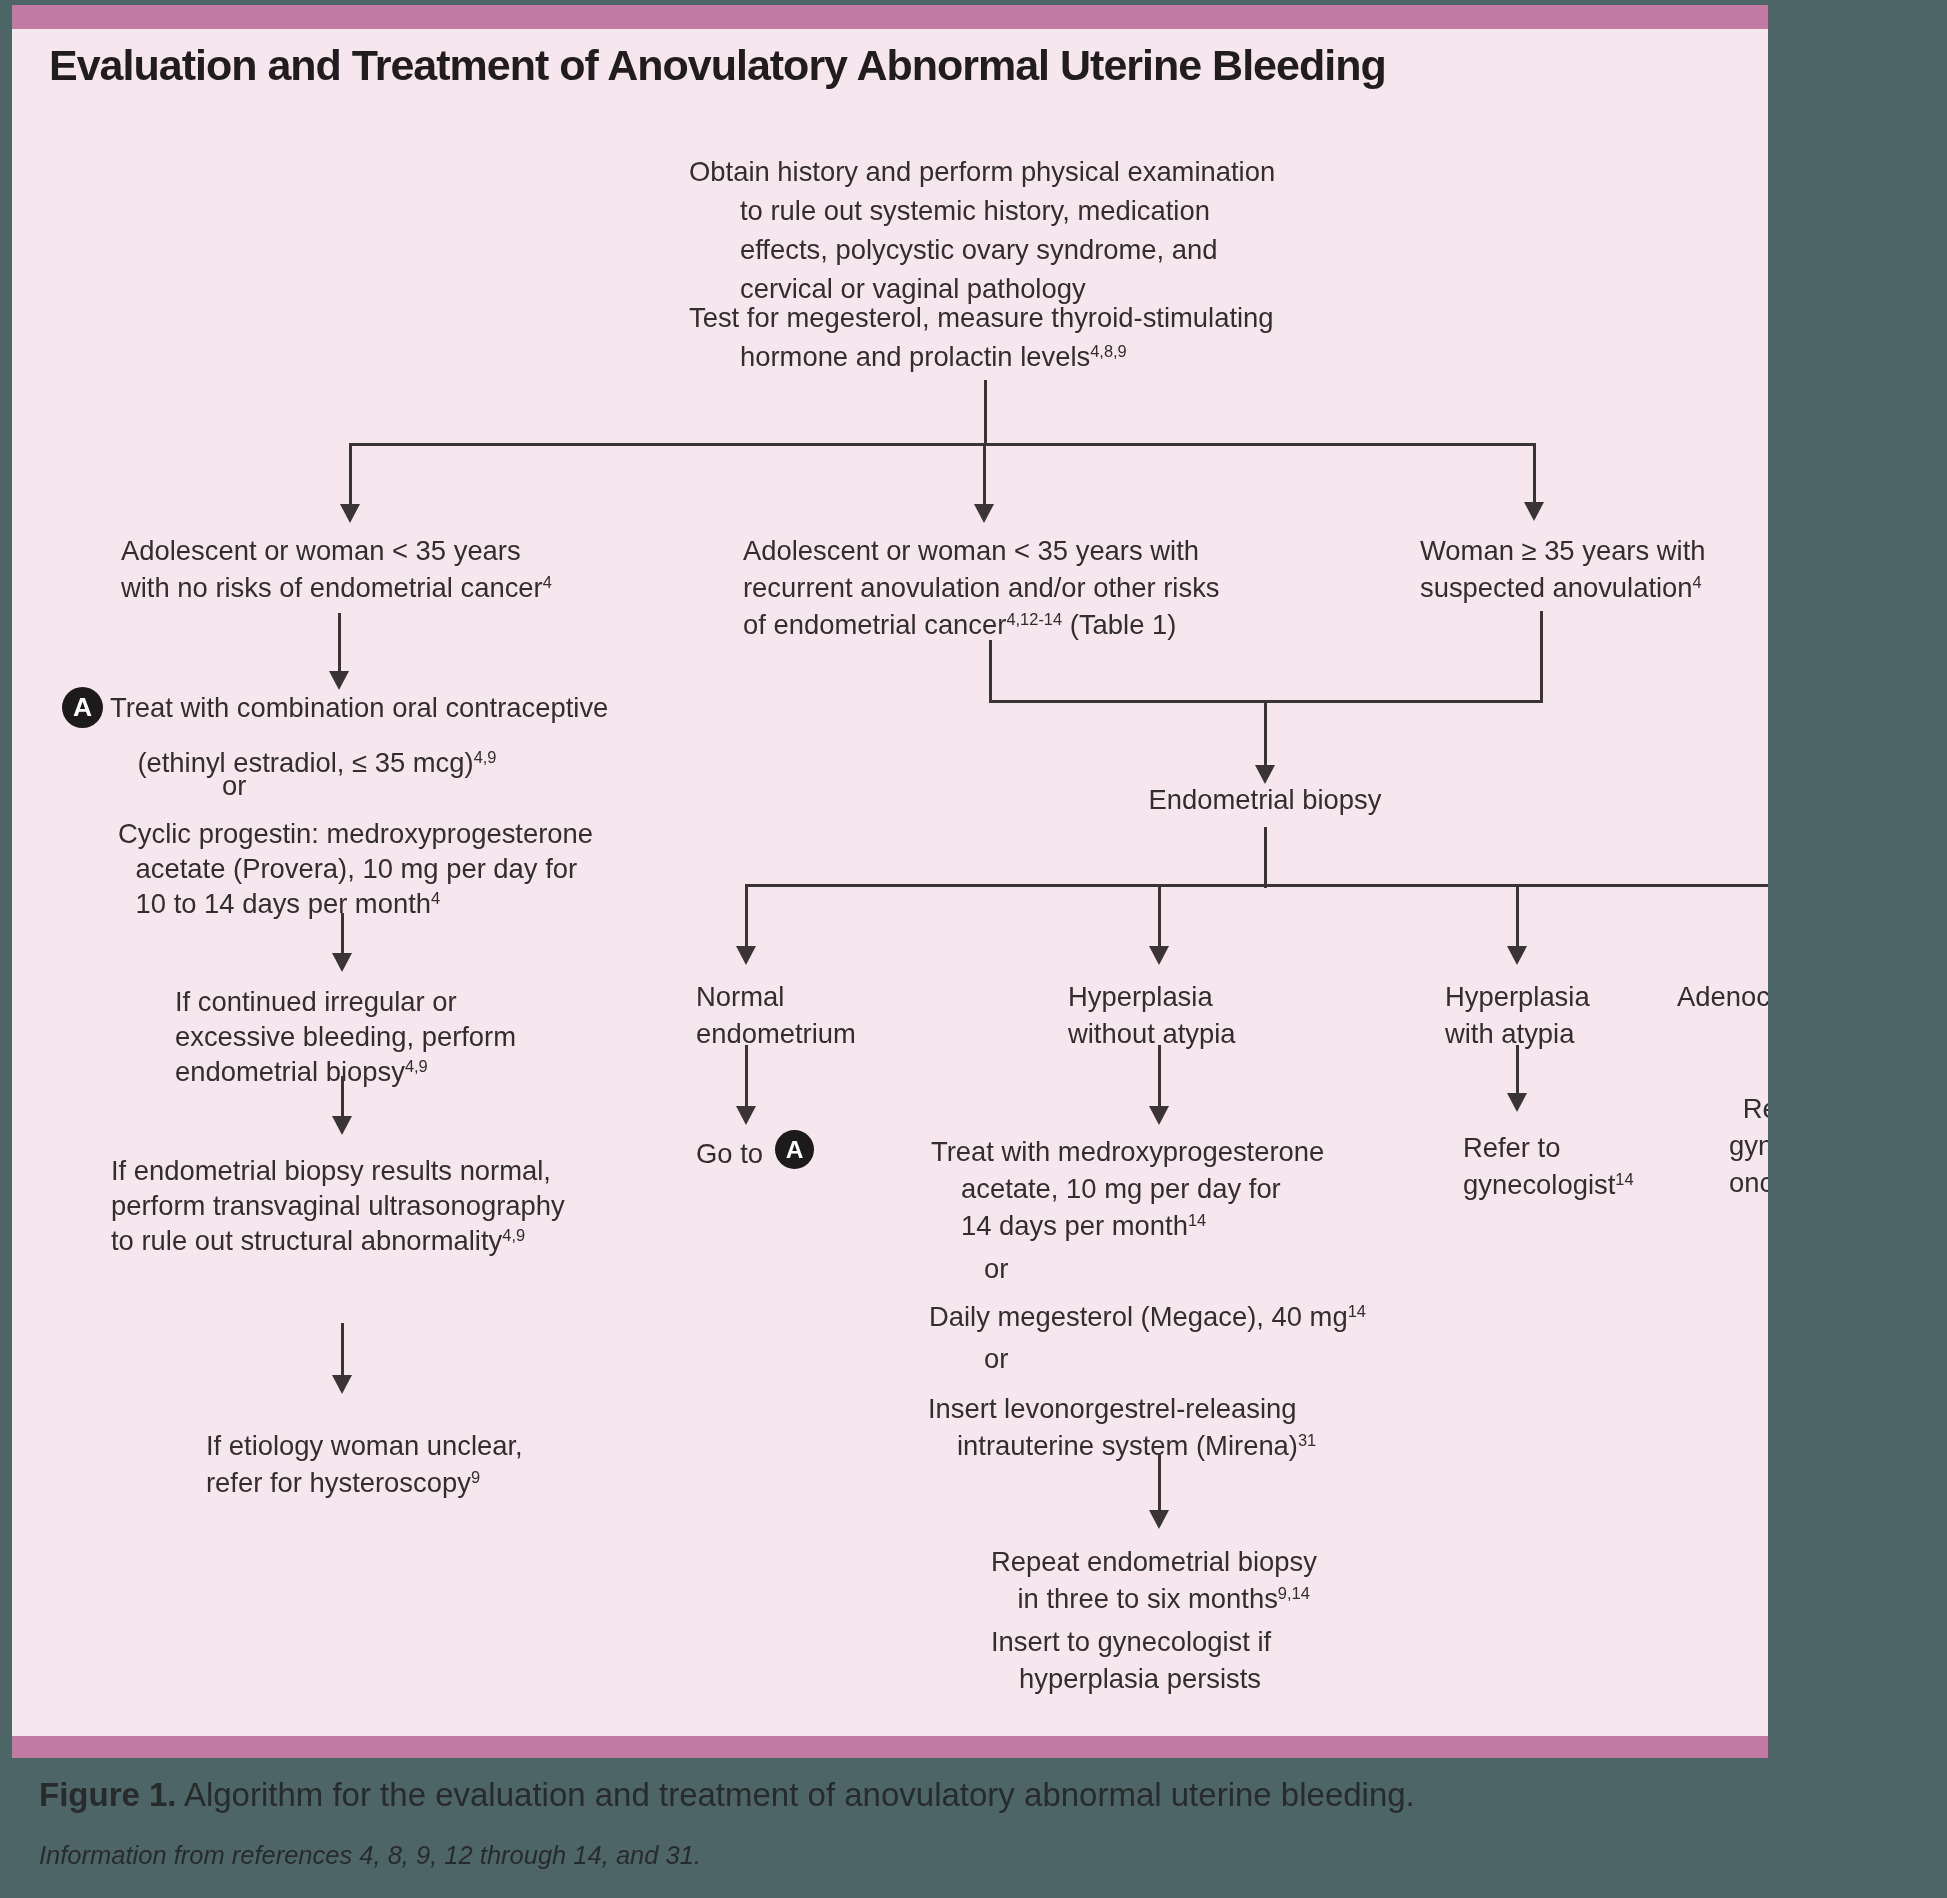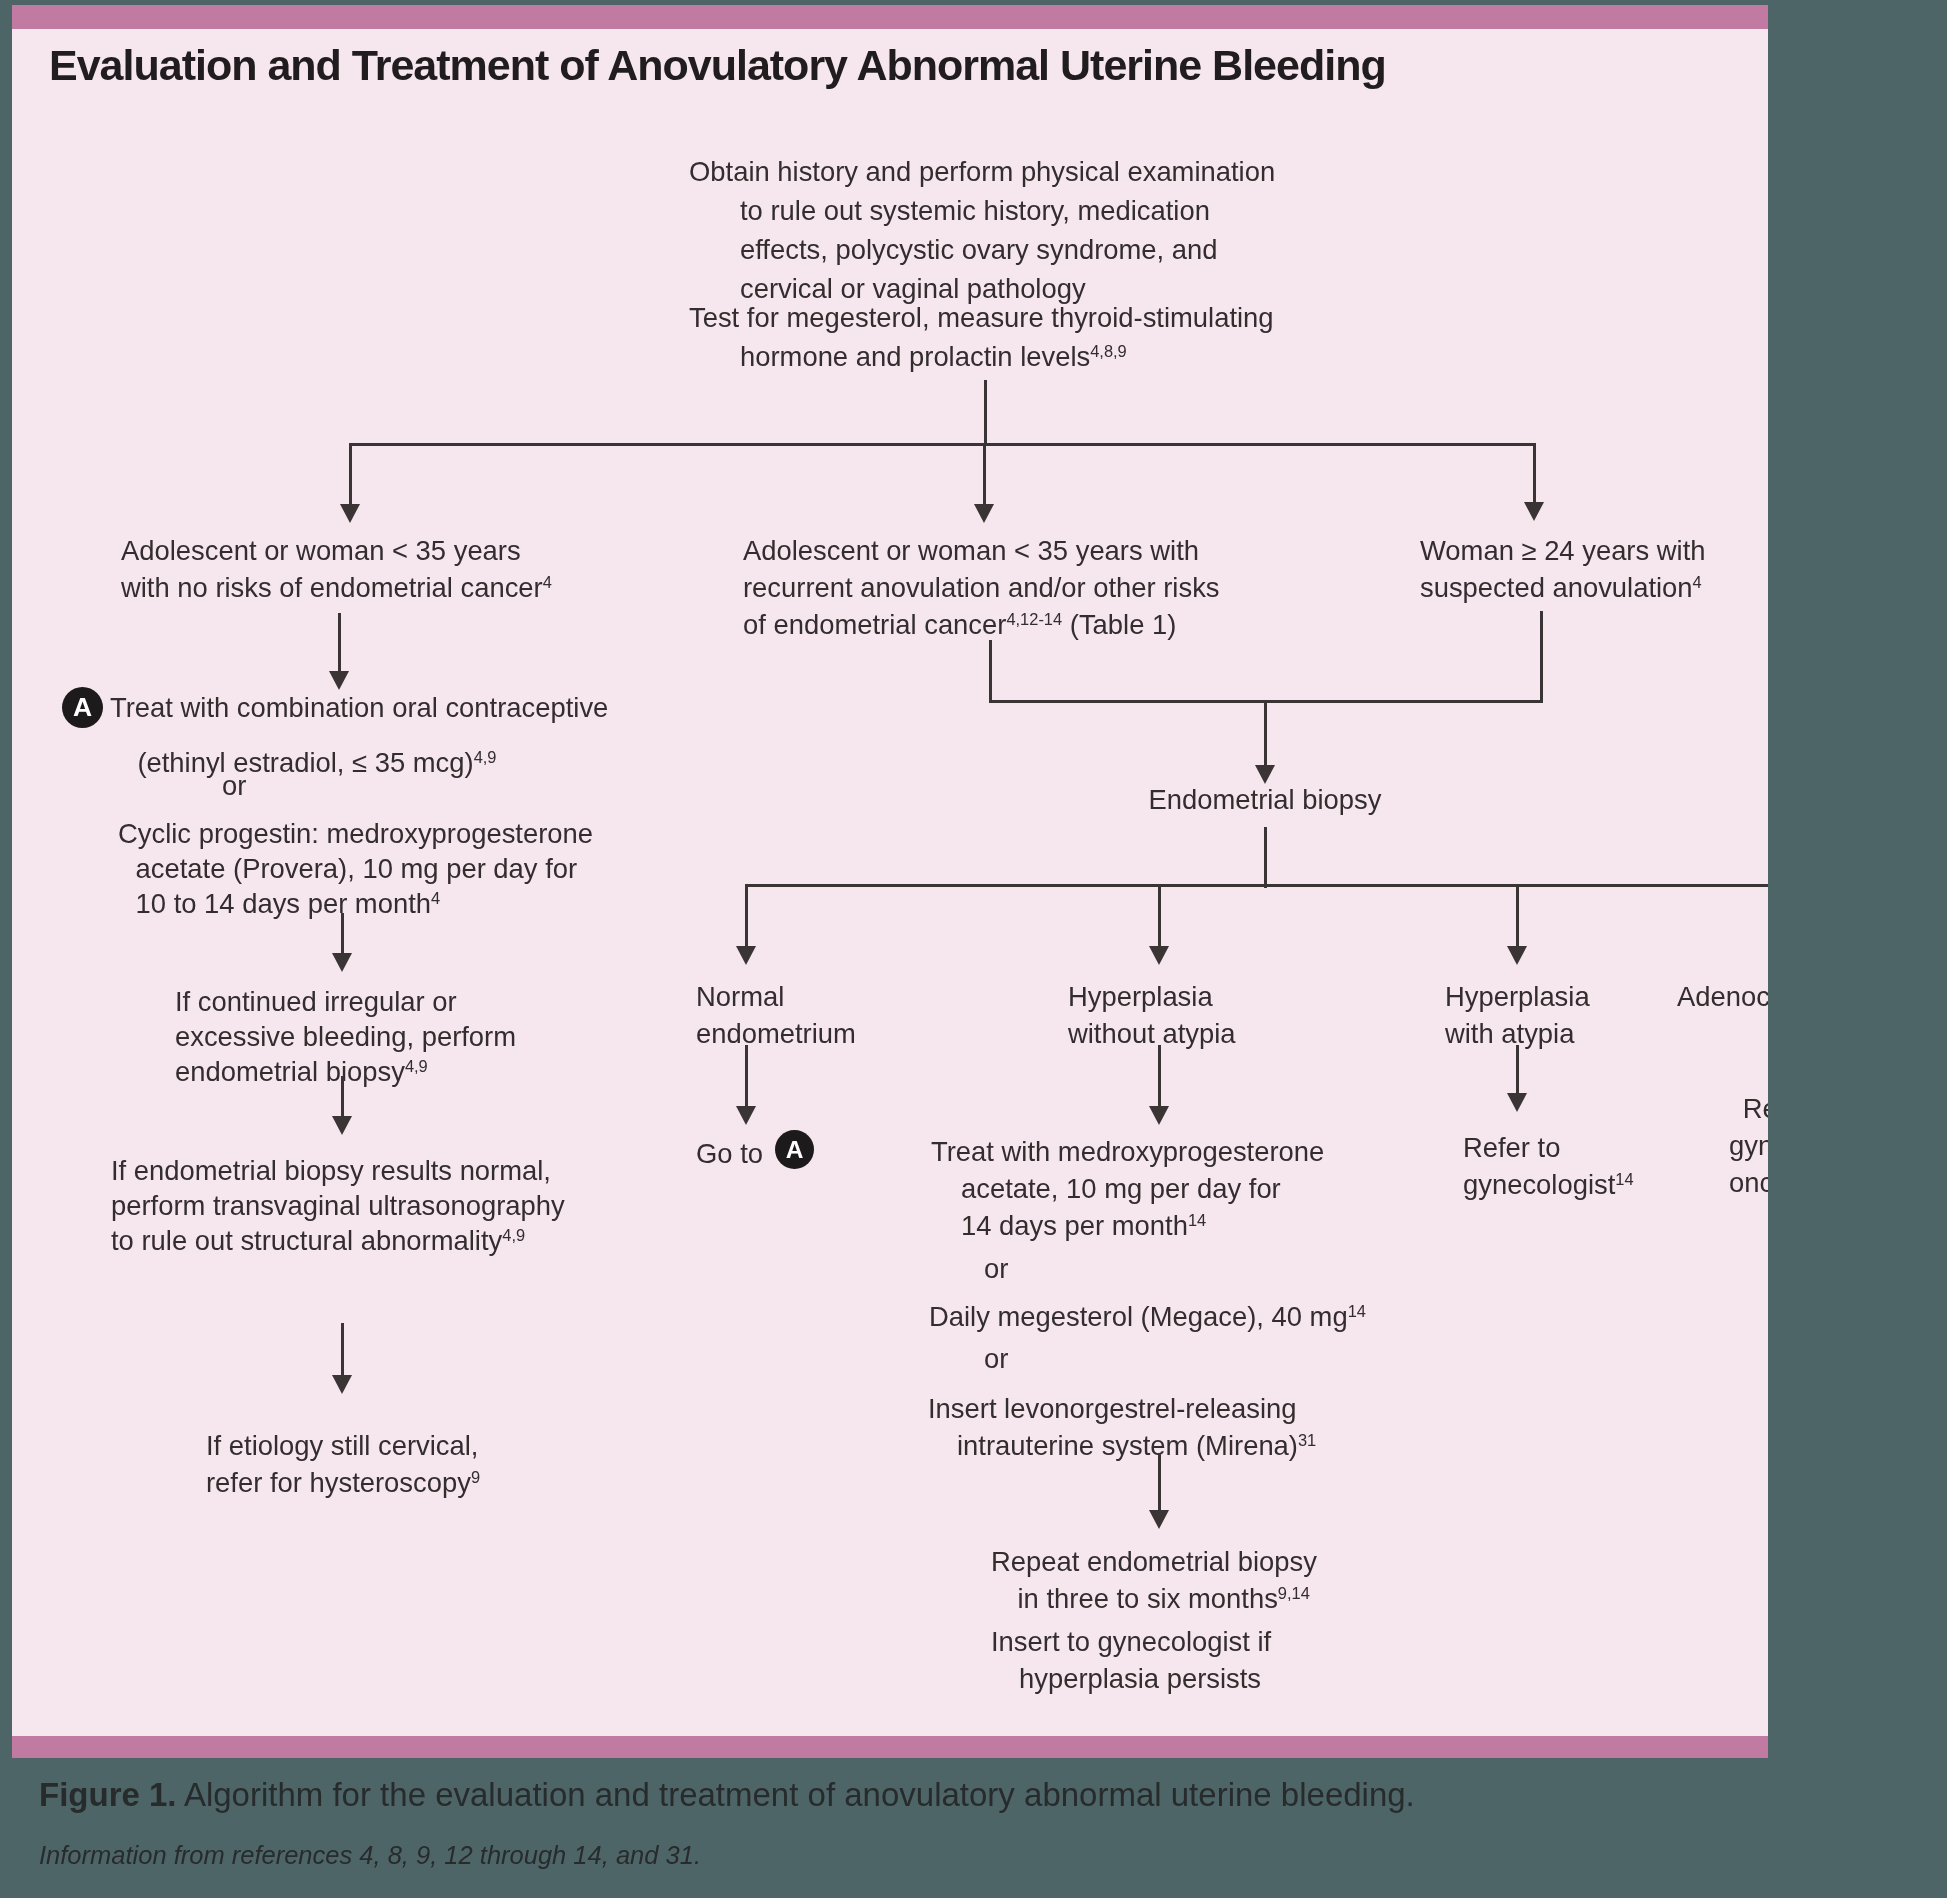--- a/index.html
+++ b/index.html
@@ -99,21 +99,21 @@
   <div class="block lh38" style="left:121px;top:532px;">
     <div class="ln">Adolescent or woman &lt; 35 years</div>
     <div class="ln">with no risks of endometrial cancer<sup>4</sup></div>
   </div>
   <div class="block lh38" style="left:743px;top:532px;">
     <div class="ln">Adolescent or woman &lt; 35 years with</div>
     <div class="ln">recurrent anovulation and/or other risks</div>
     <div class="ln">of endometrial cancer<sup>4,12-14</sup> (Table 1)</div>
   </div>
   <div class="block lh38" style="left:1420px;top:532px;">
-    <div class="ln">Woman ≥ 24 years with</div>
+    <div class="ln">Woman ≥ 35 years with</div>
     <div class="ln">suspected anovulation<sup>4</sup></div>
   </div>
 
   <div class="arrow" style="left:329px;top:613px;height:77px;">
       <span class="shaft"></span>
       <span class="head"></span>
     </div>
 
   <div class="badge big" style="left:62px;top:687px;">A</div>
   <div class="block lh38" style="left:110px;top:689px;">
@@ -148,21 +148,21 @@
     <div class="ln">perform transvaginal ultrasonography</div>
     <div class="ln">to rule out structural abnormality<sup>4,9</sup></div>
   </div>
 
   <div class="arrow" style="left:332px;top:1323px;height:71px;">
       <span class="shaft"></span>
       <span class="head"></span>
     </div>
 
   <div class="block lh38" style="left:206px;top:1427px;">
-    <div class="ln">If etiology still cervical,</div>
+    <div class="ln">If etiology woman unclear,</div>
     <div class="ln">refer for hysteroscopy<sup>9</sup></div>
   </div>
 
   <div class="v" style="left:989px;top:640px;height:63px;"></div>
   <div class="v" style="left:1540px;top:611px;height:92px;"></div>
   <div class="h" style="left:989px;top:700px;width:554px;"></div>
   <div class="arrow" style="left:1255px;top:703px;height:81px;">
       <span class="shaft"></span>
       <span class="head"></span>
     </div>

